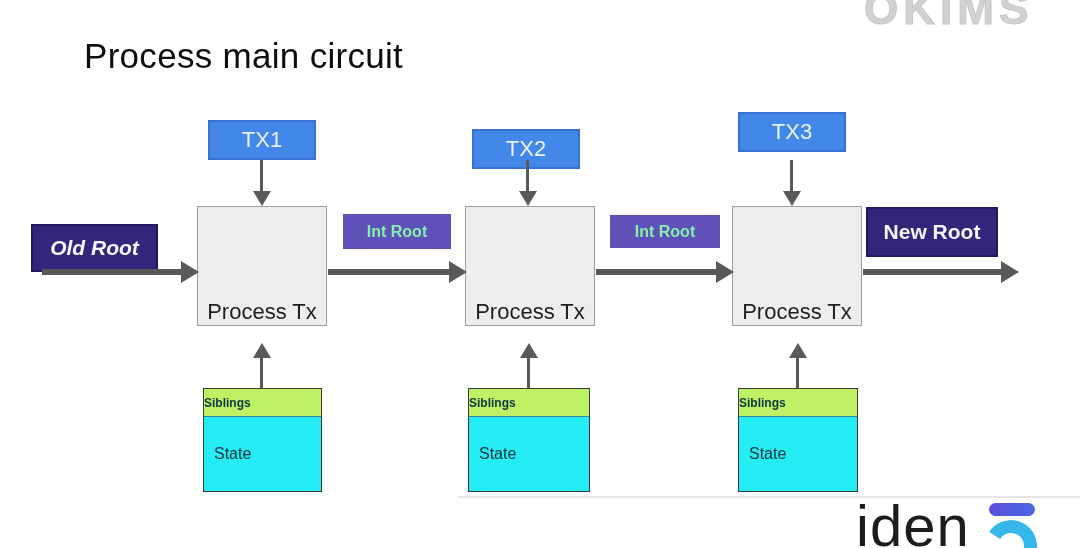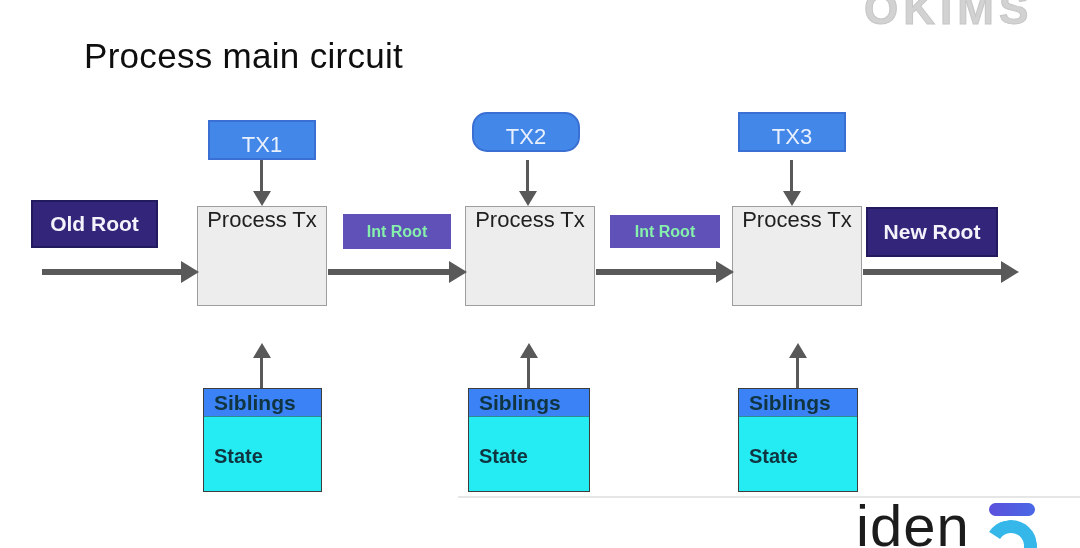--- a/index.html
+++ b/index.html
@@ -11,47 +11,47 @@
   .watermark{
     left:864px;top:-16px;font-size:44px;font-weight:700;letter-spacing:5px;
     color:#d2d2d2;-webkit-text-stroke:1px #c6c6c6;
   }
   .title{
     left:84px;top:36px;font-size:35px;font-weight:500;color:#0e0e0e;
     letter-spacing:0.3px;margin:0;
   }
   .tx-box{
     width:108px;height:40px;background:#4387e9;border:2px solid #3a6fd3;
-    box-sizing:border-box;display:flex;align-items:flex-end;justify-content:center;
+    box-sizing:border-box;display:flex;align-items:center;justify-content:center;
     color:#eaf1fe;font-size:22px;
   }
   .process-box{
-    width:130px;height:100px;background:#ededed;border:1px solid #9e9e9e;
-    box-sizing:border-box;display:flex;align-items:flex-start;justify-content:center;
+    width:130px;height:120px;background:#ededed;border:1px solid #9e9e9e;
+    box-sizing:border-box;display:flex;align-items:flex-end;justify-content:center;
     color:#1f1f1f;font-size:22px;
   }
   .root-box{
     background:#33267a;border:2px solid #221a5e;box-sizing:border-box;
     display:flex;align-items:center;justify-content:center;
     color:#f4f2fa;font-size:21px;font-weight:700;
   }
   .introot-box{
     background:#5f51b8;display:flex;align-items:center;justify-content:center;
     color:#86efac;font-size:16px;font-weight:700;box-sizing:border-box;
   }
   .mem-box{
     width:120px;height:104px;border:1px solid #3d3d3d;box-sizing:border-box;
     background:#24ecf2;
   }
   .mem-header{
-    height:28px;line-height:28px;background:#3b82f6;border-bottom:1px solid #2e8a92;
-    padding-left:10px;color:#103440;font-size:21px;font-weight:700;box-sizing:border-box;
+    height:28px;line-height:28px;background:#bef264;border-bottom:1px solid #2e8a92;
+    color:#103440;font-size:12px;font-weight:700;box-sizing:border-box;
   }
   .mem-body{
-    padding:28px 0 0 10px;color:#103440;font-size:20px;font-weight:700;
+    padding:28px 0 0 10px;color:#103440;font-size:16px;font-weight:400;
   }
   .hline{height:6px;background:#595959;top:269px;}
   .harrow{
     width:0;height:0;top:261px;
     border-top:11px solid transparent;border-bottom:11px solid transparent;
     border-left:18px solid #595959;
   }
   .vline{width:3px;background:#595959;}
   .varrow-down{
     width:0;height:0;
@@ -83,35 +83,35 @@
 
 <div class="stage">
 
   <div class="abs watermark">OKIMS</div>
 
   <h1 class="abs title">Process main circuit</h1>
 
   <div class="abs tx-box" style="left:208px;top:120px;">
     <span>TX1</span>
   </div>
-  <div class="abs tx-box" style="left:472px;top:112px;border-radius:15px;">
+  <div class="abs tx-box" style="left:472px;top:129px;">
     <span>TX2</span>
   </div>
   <div class="abs tx-box" style="left:738px;top:112px;">
     <span>TX3</span>
   </div>
 
   <div class="abs vline" style="left:260px;top:160px;height:33px;"></div>
   <div class="abs varrow-down" style="left:253px;top:191px;"></div>
   <div class="abs vline" style="left:526px;top:160px;height:33px;"></div>
   <div class="abs varrow-down" style="left:519px;top:191px;"></div>
   <div class="abs vline" style="left:790px;top:160px;height:33px;"></div>
   <div class="abs varrow-down" style="left:783px;top:191px;"></div>
 
-  <div class="abs root-box" style="left:31px;top:200px;width:127px;height:48px;">
+  <div class="abs root-box" style="left:31px;top:224px;width:127px;height:48px;font-style:italic;">
     <span>Old Root</span>
   </div>
   <div class="abs root-box" style="left:866px;top:207px;width:132px;height:50px;">
     <span>New Root</span>
   </div>
 
   <div class="abs introot-box" style="left:343px;top:214px;width:108px;height:35px;">
     <span>Int Root</span>
   </div>
   <div class="abs introot-box" style="left:610px;top:215px;width:110px;height:33px;">

